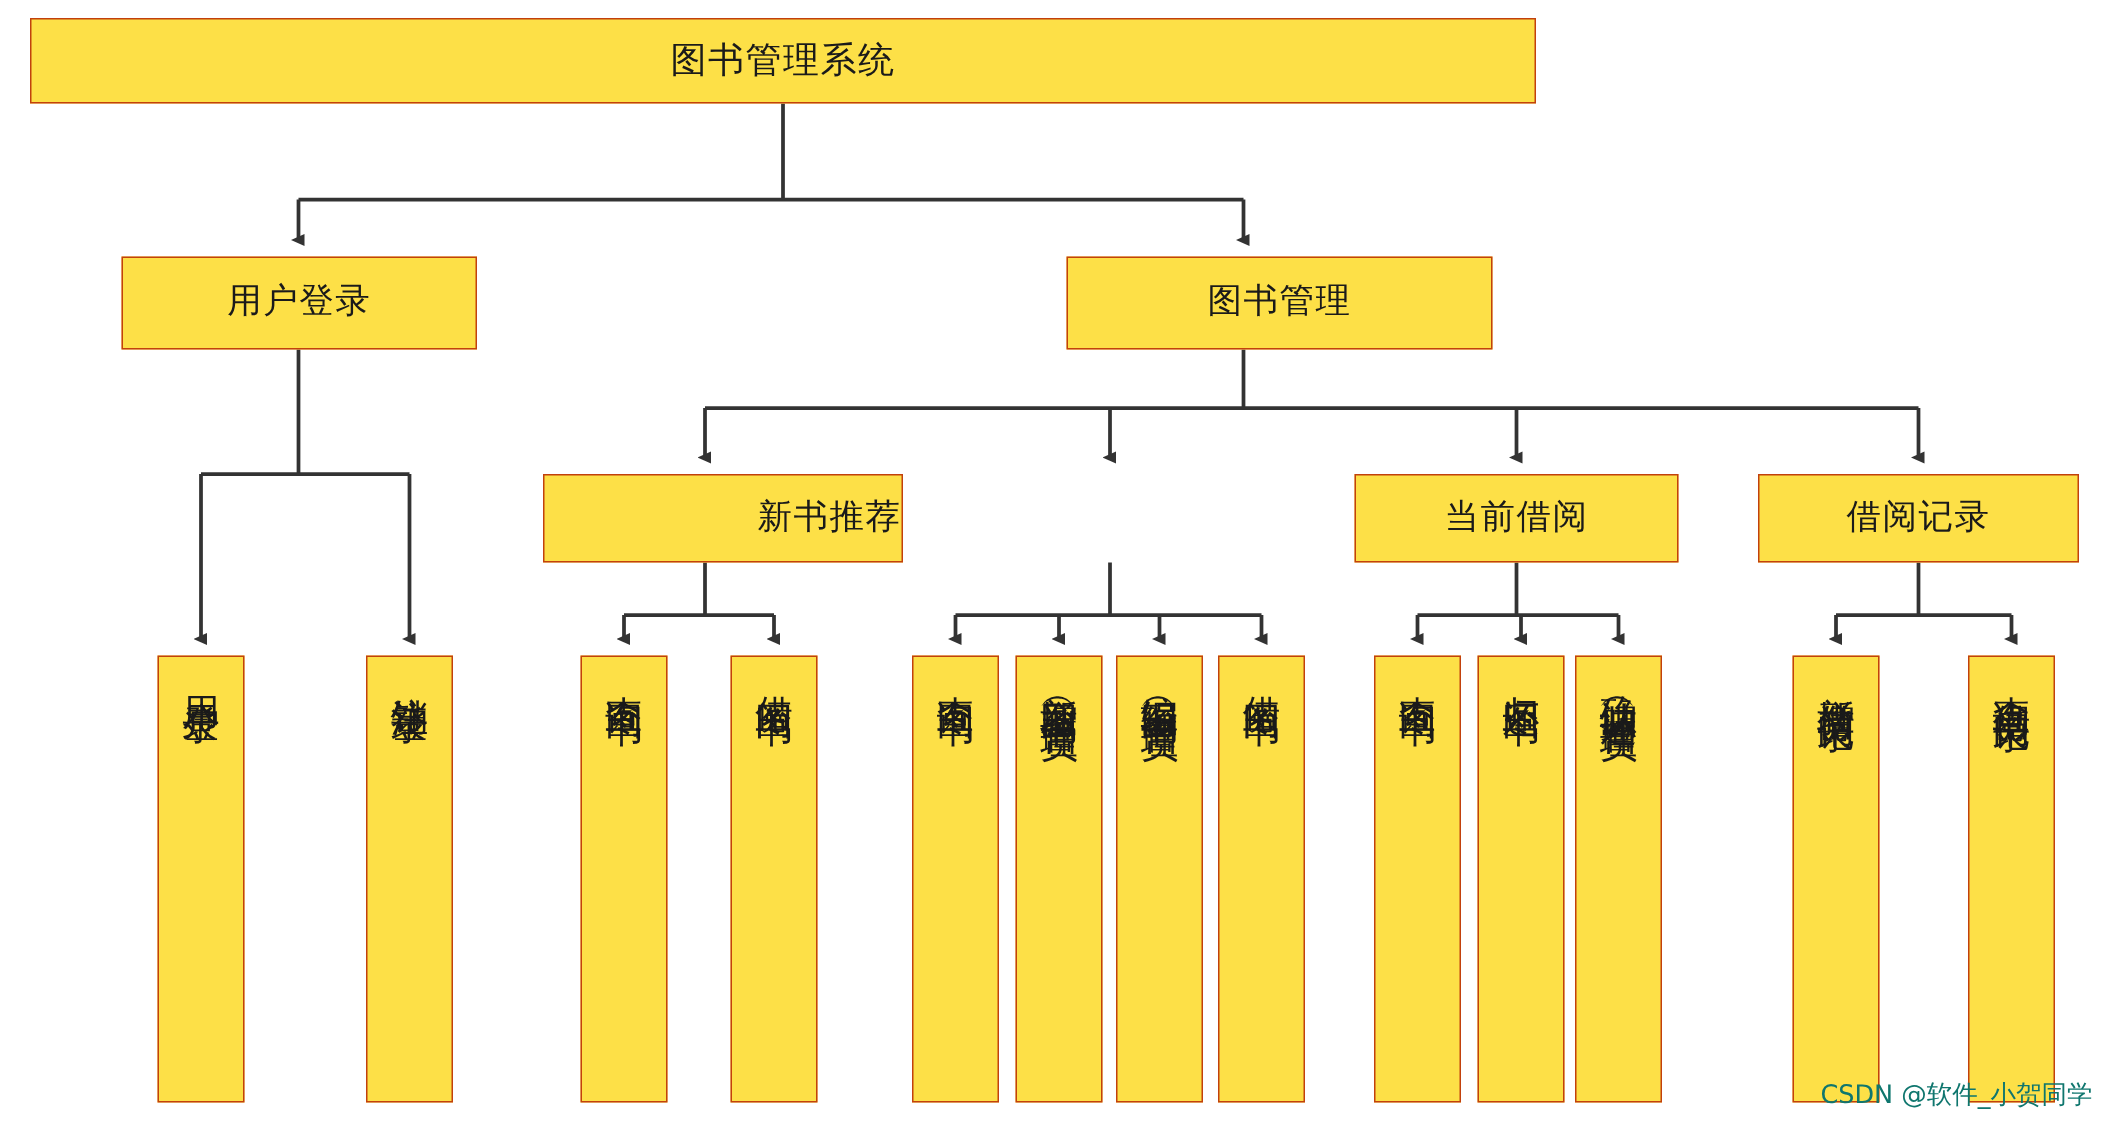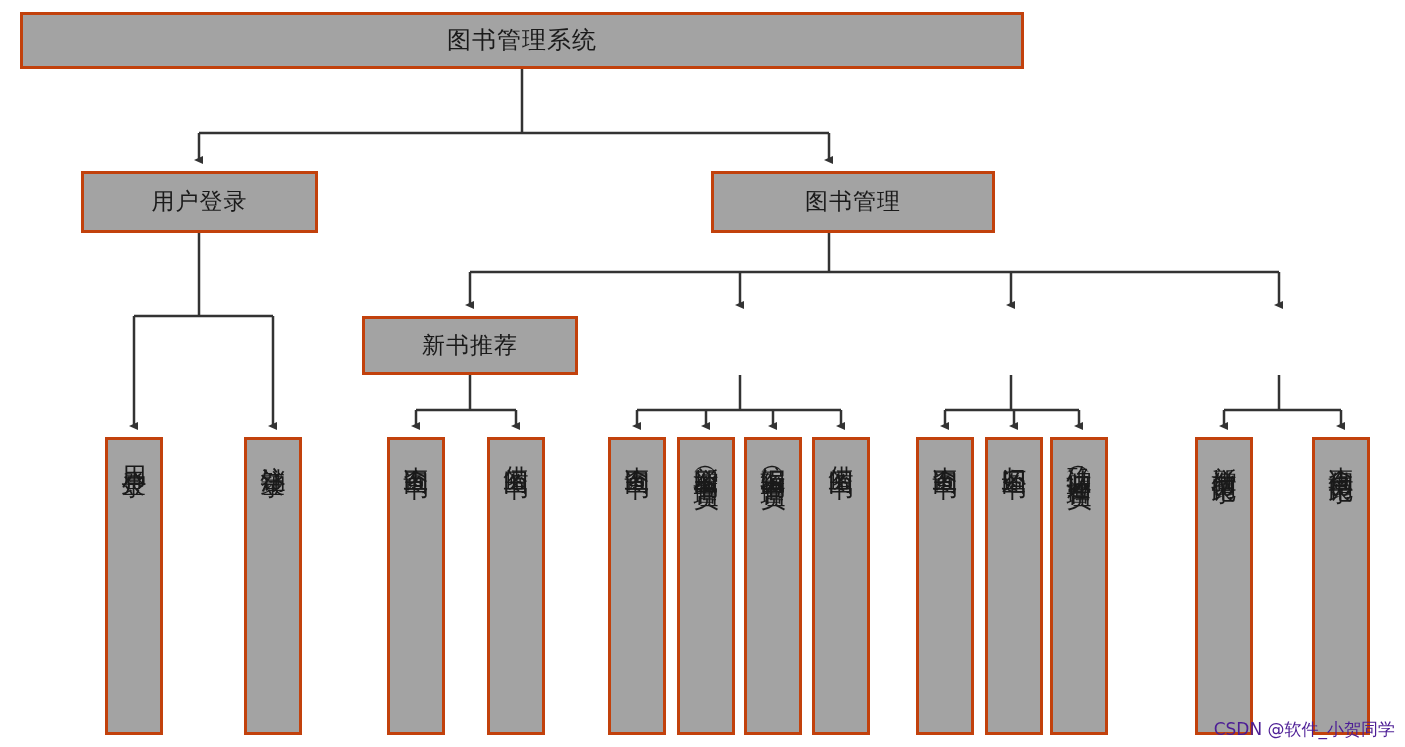--- a/index.html
+++ b/index.html
@@ -23,22 +23,22 @@
     position: absolute;
     left: 0;
     top: 0;
     width: 1405px;
     height: 747px;
     pointer-events: none;
   }
   .node {
     position: absolute;
     box-sizing: border-box;
-    background: #a3a3a3;
-    border: 3px solid #c2410c;
+    background: #fde047;
+    border: 1px solid #c2410c;
     display: flex;
     align-items: center;
     justify-content: center;
     overflow: hidden;
   }
   .node-label {
     color: #1a1a1a;
     text-align: center;
     line-height: 1.18;
     white-space: nowrap;
@@ -63,21 +63,21 @@
     font-size: 25px;
     line-height: 1;
     letter-spacing: 3px;
     white-space: nowrap;
   }
   .watermark {
     position: absolute;
     right: 10px;
     bottom: 6px;
     font-size: 17px;
-    color: #4c1d95;
+    color: #0f766e;
     white-space: nowrap;
     user-select: none;
   }
 </style>
 </head>
 <body>
 
 <div id="diagram-root">
 
   <svg class="connectors" viewBox="0 0 1405 747">
@@ -134,22 +134,28 @@
     <span class="node-label">图书管理系统</span>
   </div>
 
   <div class="node horiz" style="left:81px; top:171px; width:237px; height:62px;">
     <span class="node-label">用户登录</span>
   </div>
   <div class="node horiz" style="left:711px; top:171px; width:284px; height:62px;">
     <span class="node-label">图书管理</span>
   </div>
 
-  <div class="node horiz" style="left:362px; top:316px; width:216px; height:59px;">
+  <div class="node horiz" style="left:362px; top:316px; width:240px; height:59px;justify-content:flex-end;">
     <span class="node-label">新书推荐</span>
+  </div>
+  <div class="node horiz" style="left:903px; top:316px; width:216px; height:59px;">
+    <span class="node-label">当前借阅</span>
+  </div>
+  <div class="node horiz" style="left:1172px; top:316px; width:214px; height:59px;">
+    <span class="node-label">借阅记录</span>
   </div>
 
   <div class="node leaf" style="left:105px; top:437px; width:58px; height:298px;">
     <span class="node-label">用户登录</span>
   </div>
   <div class="node leaf" style="left:244px; top:437px; width:58px; height:298px;">
     <span class="node-label">注销登录</span>
   </div>
   <div class="node leaf" style="left:387px; top:437px; width:58px; height:298px;">
     <span class="node-label">查询图书</span>

